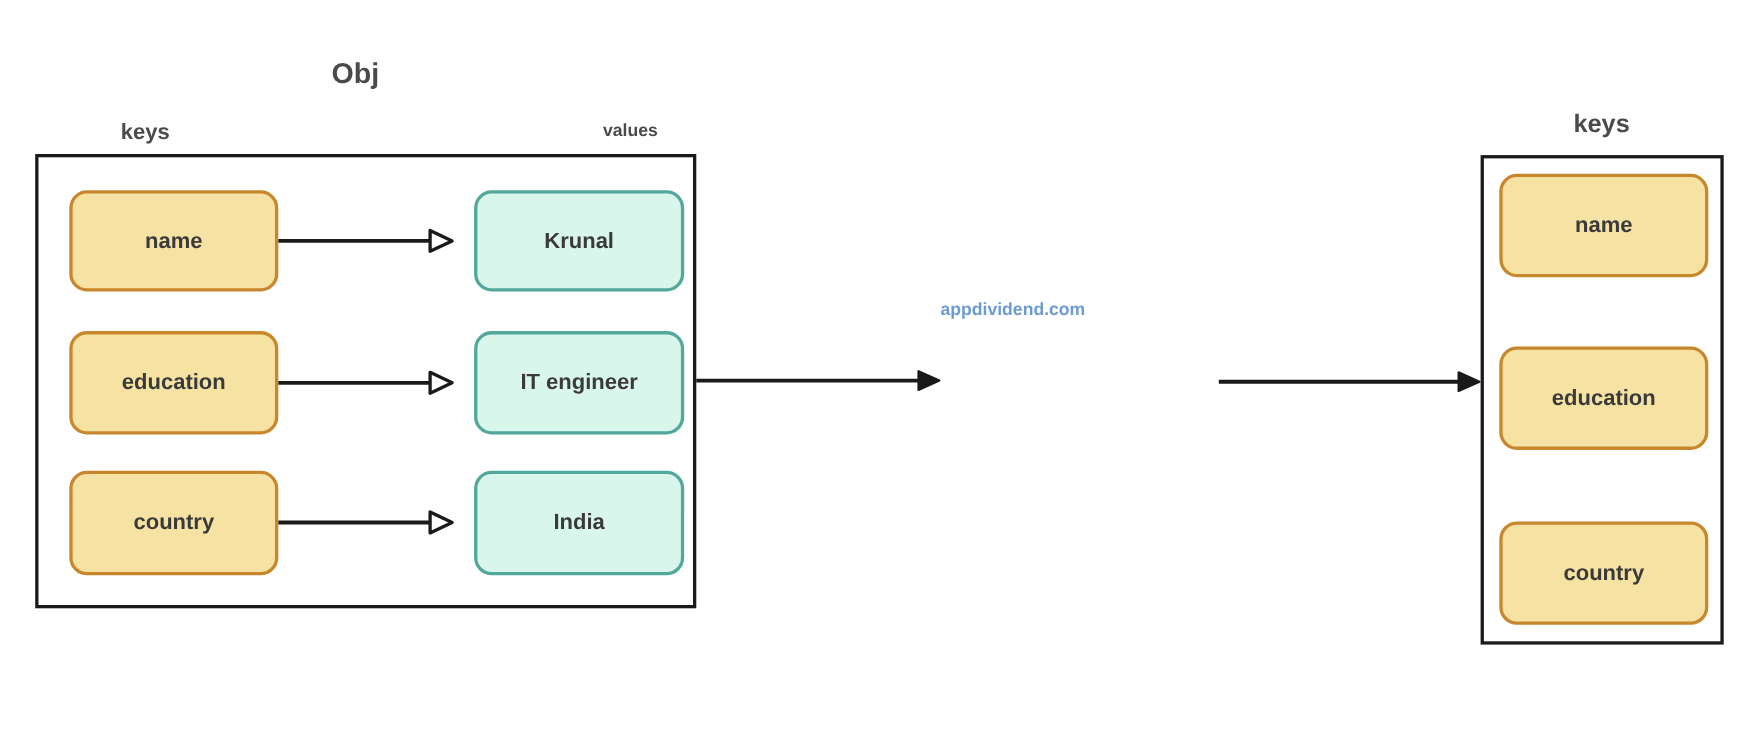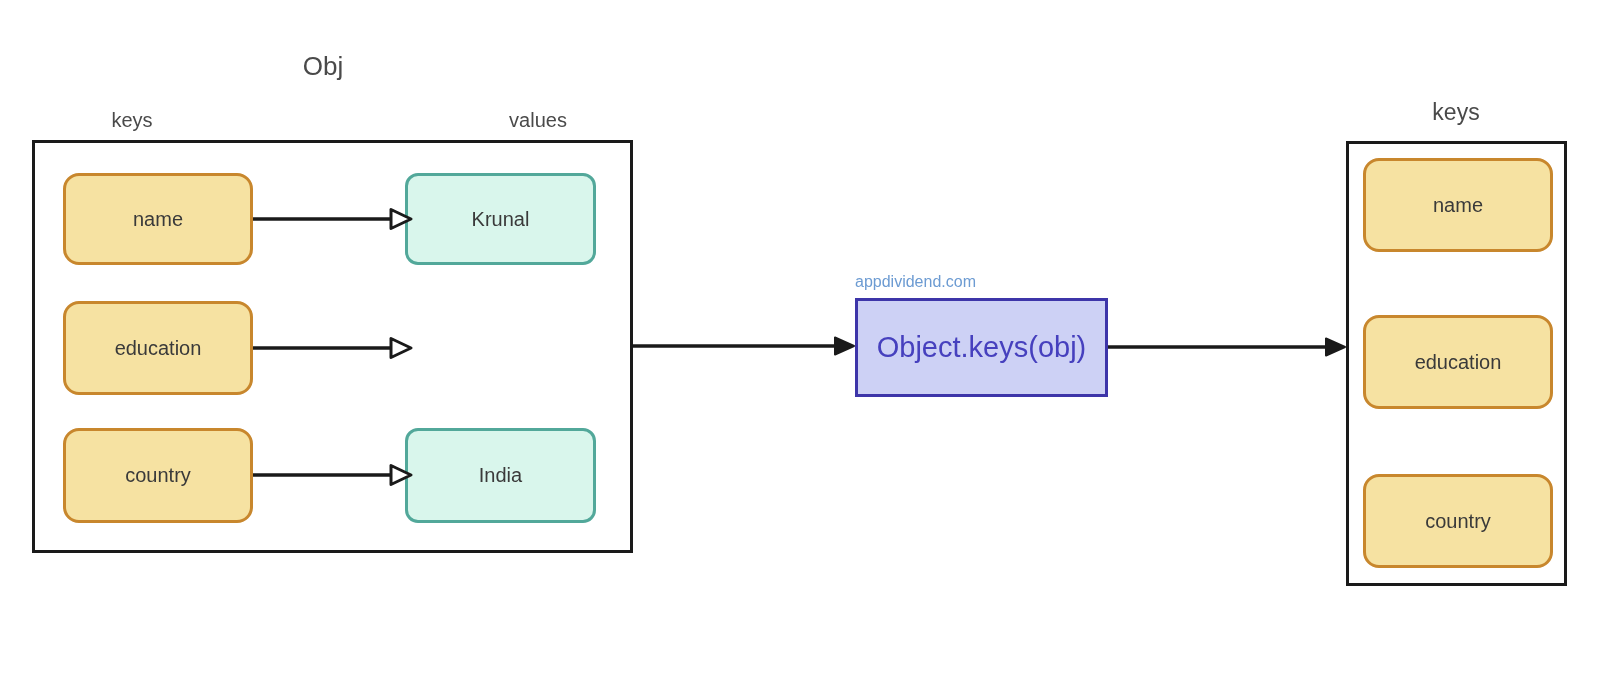--- a/index.html
+++ b/index.html
@@ -7,37 +7,38 @@
     padding: 0;
     background: #ffffff;
     font-family: "Liberation Sans", "DejaVu Sans", sans-serif;
   }
   .canvas {
     position: relative;
     width: 1600px;
     height: 683px;
     background: #ffffff;
     overflow: hidden;
+    font-weight: bold;
   }
   .label {
     position: absolute;
     text-align: center;
     color: var(--label-text, #4a4a4a);
   }
   .obj-title {
     left: 263px; top: 50px; width: 120px;
     font-size: 26px; line-height: 32px;
   }
   .left-keys-label {
     left: 72px; top: 106px; width: 120px;
     font-size: 20px; line-height: 28px;
   }
   .left-values-label {
     left: 478px; top: 106px; width: 120px;
-    font-size: 20px; line-height: 28px;
+    font-size: 16px; line-height: 28px; text-align: right;
   }
   .right-keys-label {
     left: 1396px; top: 97px; width: 120px;
     font-size: 23px; line-height: 30px;
   }
   .output-label {
     left: 1382px; top: 597px; width: 150px;
     font-size: 25px; line-height: 30px;
   }
   .watermark {
@@ -72,21 +73,21 @@
   .key-node {
     background: var(--key-fill, #f6e2a2);
     border-color: var(--key-border, #c8872d);
   }
   .value-node {
     background: var(--value-fill, #d9f6ec);
     border-color: var(--value-border, #52a89a);
   }
   
   .obj-box .key-node   { left: 28px;  width: 190px; }
-  .obj-box .value-node { left: 370px; width: 191px; border-radius: 13px; }
+  .obj-box .value-node { left: 396px; width: 191px; }
   .obj-box .row-1 { top: 30px;  height: 92px; }
   .obj-box .row-2 { top: 158px; height: 94px; }
   .obj-box .row-3 { top: 285px; height: 95px; }
   
   .output-box .key-node { left: 14px; width: 190px; }
   .output-box .out-1 { top: 14px;  height: 94px; }
   .output-box .out-2 { top: 171px; height: 94px; }
   .output-box .out-3 { top: 330px; height: 94px; }
   .fn-box {
     position: absolute;
@@ -129,25 +130,25 @@
 
   <div class="label obj-title">Obj</div>
   <div class="label left-keys-label">keys</div>
   <div class="label left-values-label">values</div>
 
   <div class="outer-box obj-box">
     <div class="node key-node row-1">name</div>
     <div class="node key-node row-2">education</div>
     <div class="node key-node row-3">country</div>
     <div class="node value-node row-1">Krunal</div>
+    <div class="node value-node row-2">IT engineer</div>
     <div class="node value-node row-3">India</div>
   </div>
 
   <div class="watermark">appdividend.com</div>
-  <div class="fn-box">Object.keys(obj)</div>
 
   <div class="label right-keys-label">keys</div>
   <div class="outer-box output-box">
     <div class="node key-node out-1">name</div>
     <div class="node key-node out-2">education</div>
     <div class="node key-node out-3">country</div>
   </div>
 
   <svg class="arrow-layer" viewBox="0 0 1600 683" xmlns="http://www.w3.org/2000/svg">
 

